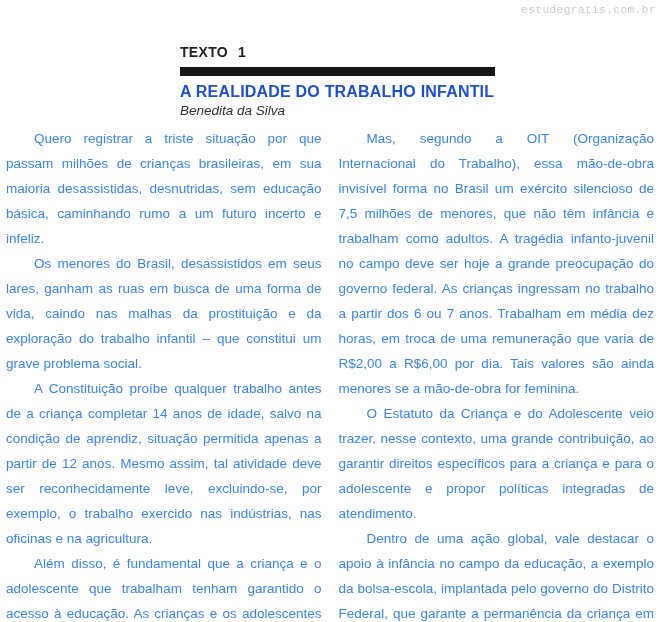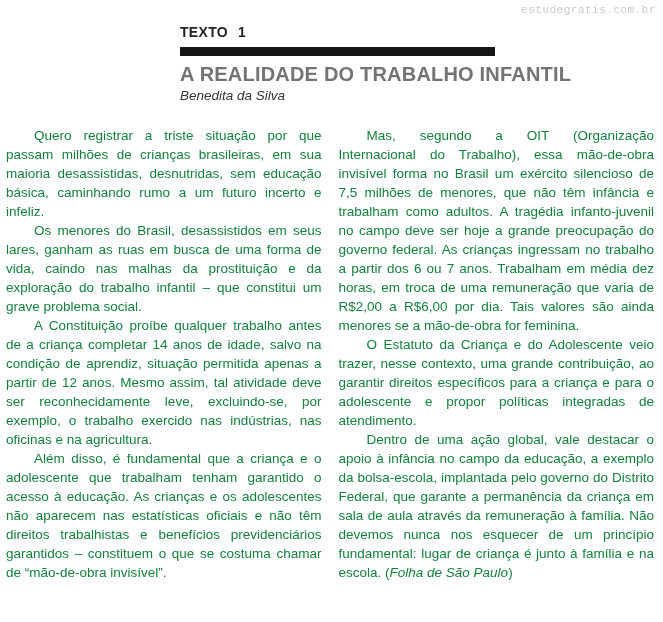--- a/index.html
+++ b/index.html
@@ -14,39 +14,39 @@
   .watermark {
     position: absolute;
     top: 4px; right: 7px;
     font-size: 11px;
     letter-spacing: 0.5px;
     color: #c7ccd2;
     font-family: Liberation Mono, monospace;
   }
   .header {
     position: absolute;
-    left: 180px; top: 24px;
+    left: 180px; top: 44px;
     width: 315px;
   }
   .kicker {
     font-weight: bold;
     font-size: 14px;
     color: #222;
     word-spacing: 6px;
     letter-spacing: 0.3px;
   }
   .bar {
     height: 9px;
     background: #161616;
     margin-top: 7px;
   }
   .title {
     font-weight: bold;
-    font-size: 20px;
-    color: #737373;
+    font-size: 16px;
+    color: #1d4ed8;
     margin-top: 7px;
     letter-spacing: 0.2px;
     white-space: nowrap;
   }
   .author {
     font-style: italic;
     font-size: 13.5px;
     text-align: left;
     margin-top: 2px;
     color: #333;
@@ -55,24 +55,24 @@
     position: absolute;
     top: 126px; left: 6px;
     width: 648px;
     display: flex;
     gap: 17px;
   }
   .col { width: 316px; }
   .col p {
     margin: 0;
     font-size: 13.5px;
-    line-height: 19px;
+    line-height: 25px;
     text-align: justify;
     text-indent: 28px;
-    color: #15803d;
+    color: #3b82f6;
   }
   .col p i { }
 </style>
 </head>
 <body>
 
 <div class="page">
 
   <div class="watermark">estudegratis.com.br</div>
 

